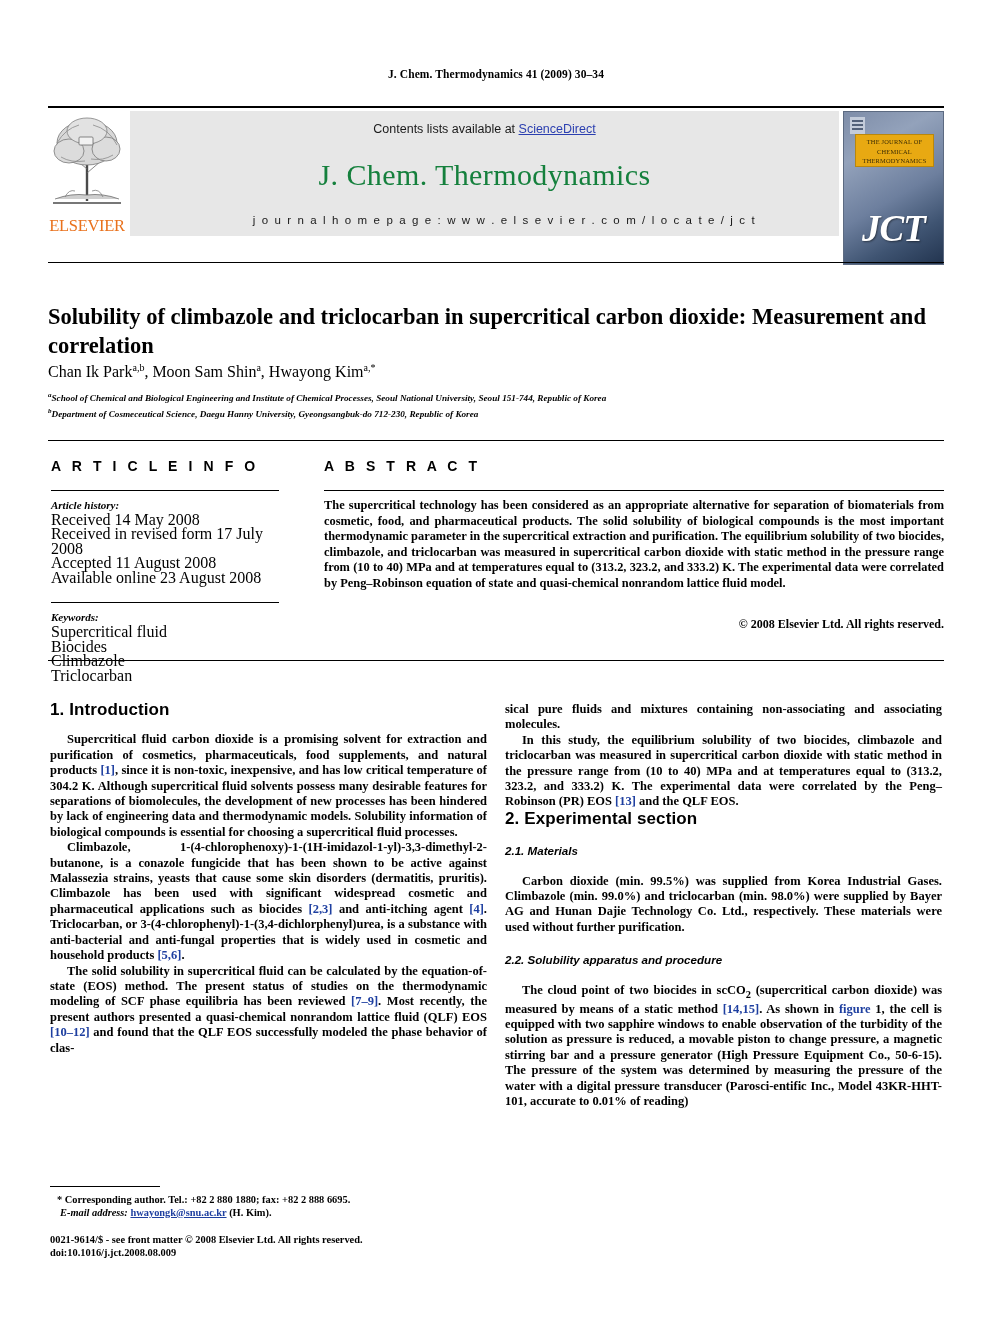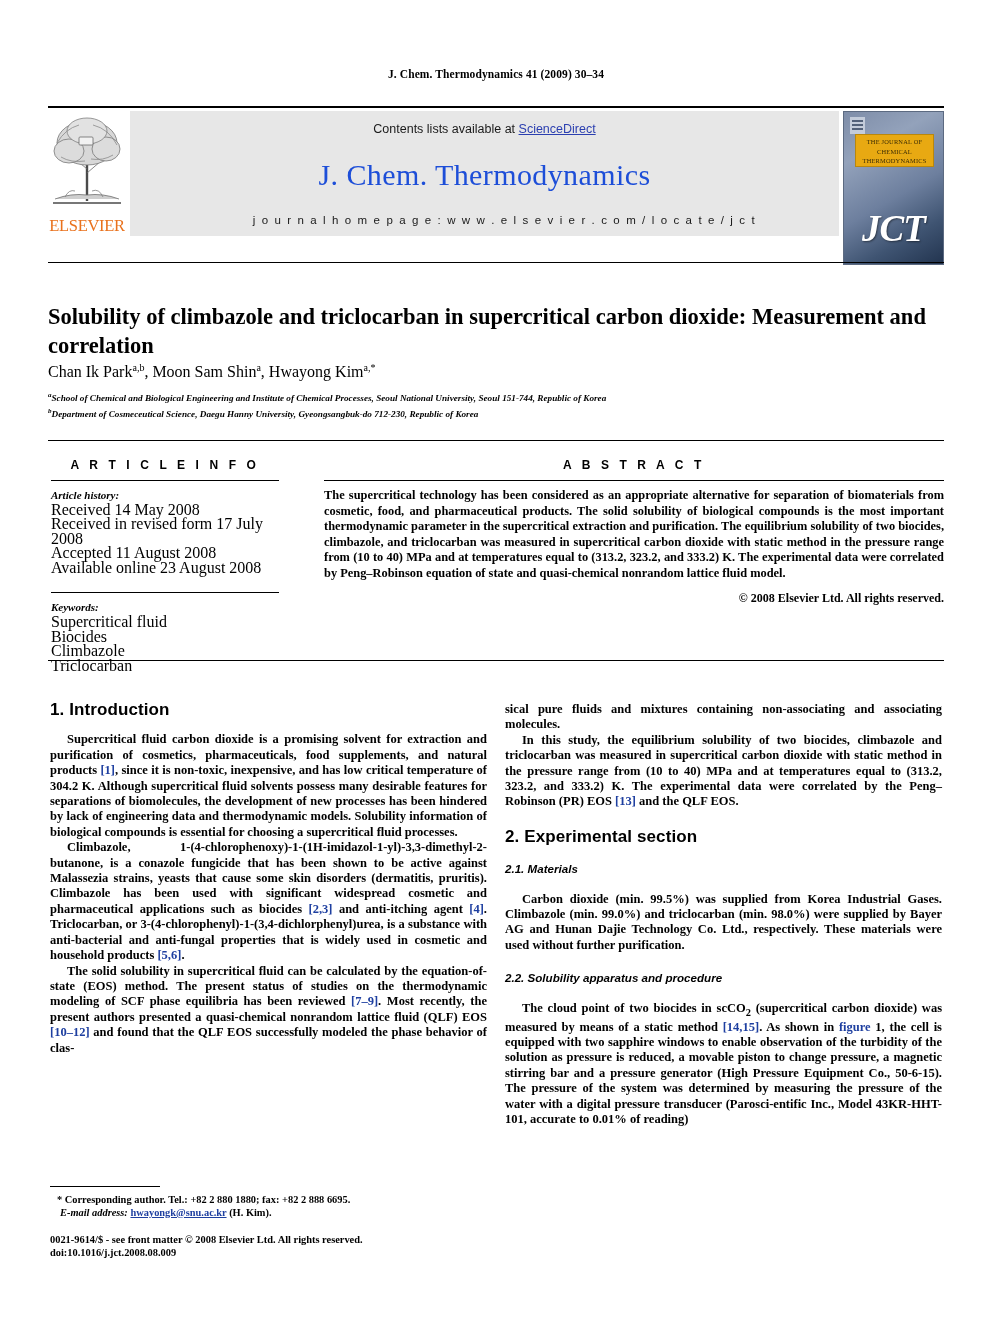--- a/index.html
+++ b/index.html
@@ -107,21 +107,21 @@
   }
   .journal-title {
     position: absolute;
     top: 47px;
     left: 0;
     width: 100%;
     text-align: center;
     font-family: "Liberation Serif", serif;
     font-size: 30px;
     letter-spacing: 0.4px;
-    color: #1d4ed8;
+    color: #15803d;
   }
   .journal-homepage {
     position: absolute;
     bottom: 10px;
     left: 0;
     width: 100%;
     text-align: center;
     font-family: "Liberation Sans", sans-serif;
     font-size: 11.5px;
     letter-spacing: 1.6px;
@@ -248,25 +248,24 @@
     width: 228px;
   }
   .abstract-col {
     position: absolute;
     top: 458px;
     left: 324px;
     width: 620px;
   }
   .section-caps {
     font-family: "Liberation Sans", sans-serif;
-    font-size: 12px;
+    font-size: 14px;
     font-weight: bold;
     letter-spacing: 3.6px;
-    margin-bottom: 8px;
-    text-align: center;
+    margin-bottom: 16px;
   }
   .thin-rule {
     border-top: 1px solid #000;
     margin-bottom: 7px;
   }
   .info-label {
     font-style: italic;
     font-weight: bold;
     font-size: 11px;
     line-height: 14.5px;
@@ -277,21 +276,21 @@
     font-weight: normal;
   }
   .info-gap { height: 17px; }
   .abstract-body {
     font-size: 12.4px;
     line-height: 15.6px;
     text-align: justify;
     font-weight: bold;
   }
   .copyright-line {
-    margin-top: 9px;
+    margin-top: 25px;
     text-align: right;
     font-size: 12px;
     font-weight: bold;
   }
   .info-rule-bottom {
     position: absolute;
     top: 660px;
     left: 48px;
     width: 896px;
     border-top: 1px solid #000;
@@ -310,21 +309,21 @@
   .col-left { left: 50px; }
   .col-right { left: 505px; }
 
   .head1 {
     font-family: "Liberation Sans", sans-serif;
     font-size: 17px;
     font-weight: bold;
     margin: 0 0 15px 0;
     letter-spacing: 0.1px;
   }
-  .head1.spaced { margin-top: 19px; }
+  .head1.spaced { margin-top: 1px; }
   .head2 {
     font-family: "Liberation Sans", sans-serif;
     font-size: 11.6px;
     font-weight: bold;
     font-style: italic;
     margin: 17px 0 15px 0;
   }
   p.para {
     margin: 0;
     text-indent: 17px;

